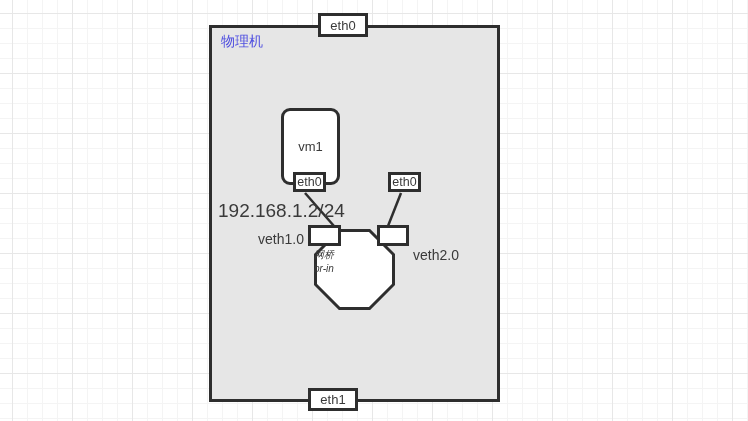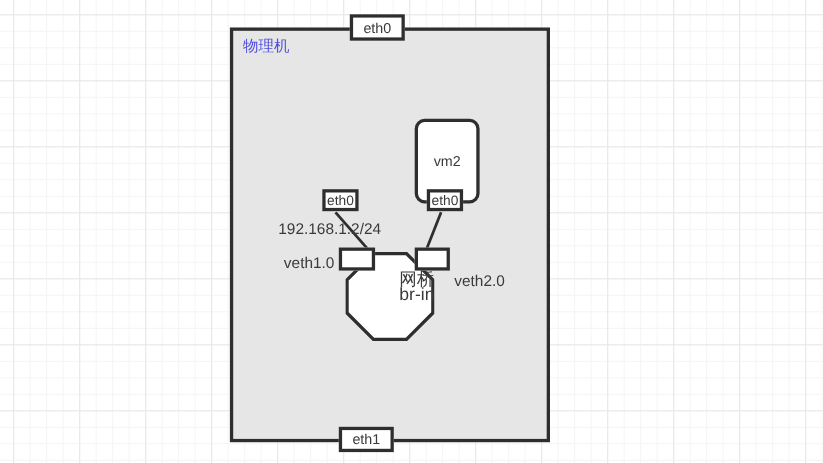--- a/index.html
+++ b/index.html
@@ -44,21 +44,21 @@
   .vm2{left:377px;}
   .nic{
     position:absolute;top:172px;width:33px;height:20px;
     box-sizing:border-box;border:3px solid #2e2e2e;background:#ffffff;
     display:flex;align-items:center;justify-content:center;
     font-size:12.5px;z-index:4;line-height:1;
   }
   .nic1{left:293px;}
   .nic2{left:388px;}
   .ip-label{
-    position:absolute;top:200px;font-size:14px;z-index:5;white-space:nowrap;margin-left:35px;
+    position:absolute;top:200px;font-size:19px;z-index:5;white-space:nowrap;
   }
   .ip1{left:218px;}
   .ip2{left:402px;}
   .veth-box{
     position:absolute;top:225px;height:21px;
     box-sizing:border-box;border:3px solid #2e2e2e;background:#ffffff;
     z-index:4;
   }
   .veth1{left:308px;width:33px;}
   .veth2{left:377px;width:32px;}
@@ -69,21 +69,21 @@
   .veth2-label{left:413px;margin-top:16px;}
   .wires{
     position:absolute;left:0;top:0;width:748px;height:421px;
     z-index:2;pointer-events:none;
   }
   .bridge-shape{
     position:absolute;left:314px;top:229px;width:81px;height:81px;z-index:3;
   }
   .bridge-text{
     position:absolute;left:314px;top:248px;width:81px;
-    text-align:right;font-size:16px;line-height:14px;z-index:5;
+    text-align:left;font-size:10px;line-height:14px;z-index:5;font-style:italic;
   }
 </style>
 </head>
 <body>
 
 <div class="canvas">
 
   <div class="host"></div>
   <div class="host-label">物理机</div>
 
@@ -92,22 +92,22 @@
     <line x1="401" y1="193" x2="388" y2="226" stroke="#2e2e2e" stroke-width="2.5"></line>
   </svg>
 
   <div class="port port-top">
     <span>eth0</span>
   </div>
   <div class="port port-bottom">
     <span>eth1</span>
   </div>
 
-  <div class="vm vm2">
-    <span>vm2</span>
+  <div class="vm vm1">
+    <span>vm1</span>
   </div>
 
   <div class="nic nic1">
     <span>eth0</span>
   </div>
   <div class="nic nic2">
     <span>eth0</span>
   </div>
 
   <div class="ip-label ip1">192.168.1.2/24</div>

